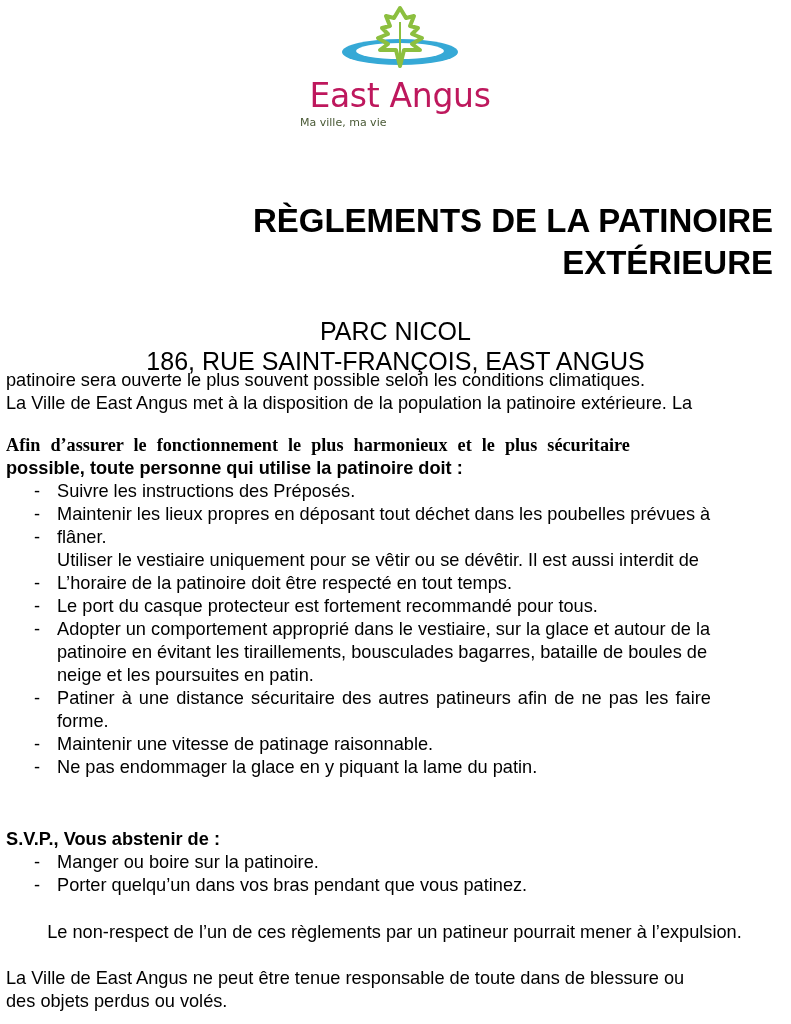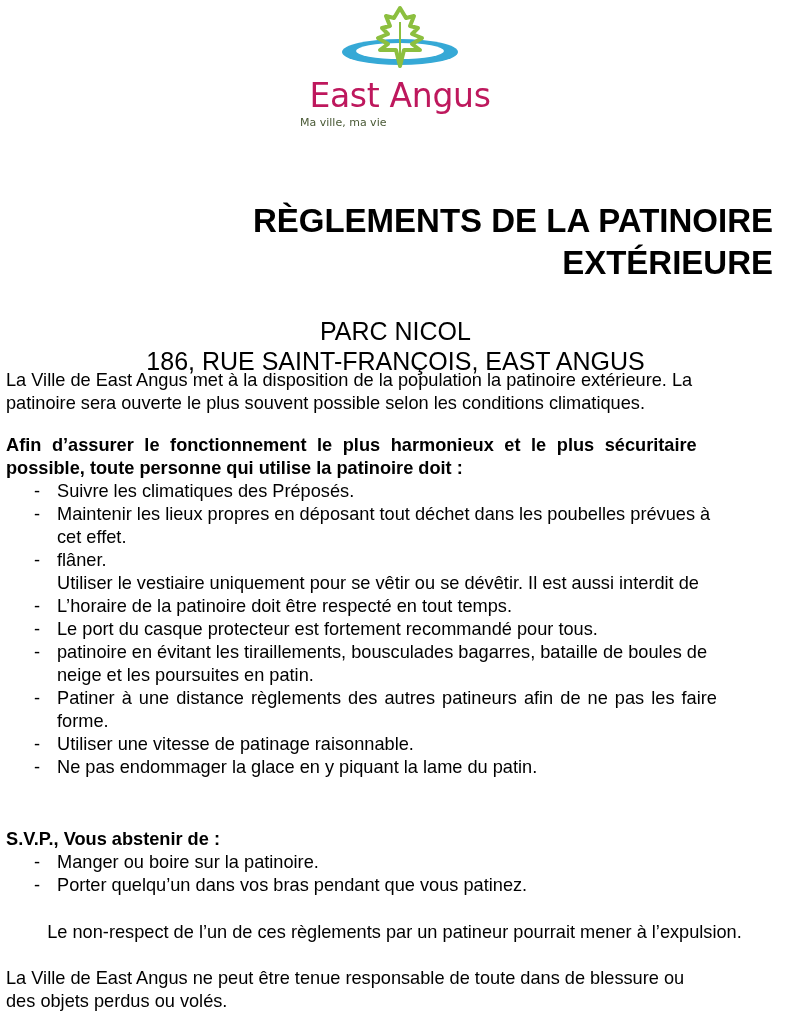--- a/index.html
+++ b/index.html
@@ -47,65 +47,65 @@
 <div class="title">
   <div>RÈGLEMENTS DE LA PATINOIRE</div>
   <div>EXTÉRIEURE</div>
 </div>
 <div class="subtitle">
   <div>PARC NICOL</div>
   <div>186, RUE SAINT-FRANÇOIS, EAST ANGUS</div>
 </div>
 
 <div class="text" style="top:369px;">
+  <div>patinoire sera ouverte le plus souvent possible selon les conditions climatiques.</div>
   <div>La Ville de East Angus met à la disposition de la population la patinoire extérieure. La</div>
-  <div>patinoire sera ouverte le plus souvent possible selon les conditions climatiques.</div>
 </div>
 
 <div class="text bold" style="top:434px;">
-  <div class="justify" style="word-spacing:5.5px;">Afin d’assurer le fonctionnement le plus harmonieux et le plus sécuritaire</div>
+  <div class="justify" style="word-spacing:5.5px;font-family:Liberation Serif, serif;">Afin d’assurer le fonctionnement le plus harmonieux et le plus sécuritaire</div>
   <div>possible, toute personne qui utilise la patinoire doit :</div>
 </div>
 
 <ul class="list" style="top:480px;">
   <li>
       <span class="dash">-</span>
-      <div>Suivre les climatiques des Préposés.</div>
+      <div>Suivre les instructions des Préposés.</div>
     </li>
   <li>
       <span class="dash">-</span>
       <div>Maintenir les lieux propres en déposant tout déchet dans les poubelles prévues à</div>
-      <div>cet effet.</div>
     </li>
   <li>
       <span class="dash">-</span>
       <div>flâner.</div>
       <div>Utiliser le vestiaire uniquement pour se vêtir ou se dévêtir. Il est aussi interdit de</div>
     </li>
   <li>
       <span class="dash">-</span>
       <div>L’horaire de la patinoire doit être respecté en tout temps.</div>
     </li>
   <li>
       <span class="dash">-</span>
       <div>Le port du casque protecteur est fortement recommandé pour tous.</div>
     </li>
   <li>
       <span class="dash">-</span>
+      <div>Adopter un comportement approprié dans le vestiaire, sur la glace et autour de la</div>
       <div>patinoire en évitant les tiraillements, bousculades bagarres, bataille de boules de</div>
       <div>neige et les poursuites en patin.</div>
     </li>
   <li>
       <span class="dash">-</span>
-      <div class="justify" style="word-spacing:2px;">Patiner à une distance règlements des autres patineurs afin de ne pas les faire</div>
+      <div class="justify" style="word-spacing:2px;">Patiner à une distance sécuritaire des autres patineurs afin de ne pas les faire</div>
       <div>forme.</div>
     </li>
   <li>
       <span class="dash">-</span>
-      <div>Utiliser une vitesse de patinage raisonnable.</div>
+      <div>Maintenir une vitesse de patinage raisonnable.</div>
     </li>
   <li>
       <span class="dash">-</span>
       <div>Ne pas endommager la glace en y piquant la lame du patin.</div>
     </li>
 </ul>
 
 <div class="text bold" style="top:828px;">S.V.P., Vous abstenir de :</div>
 
 <ul class="list" style="top:851px;">

